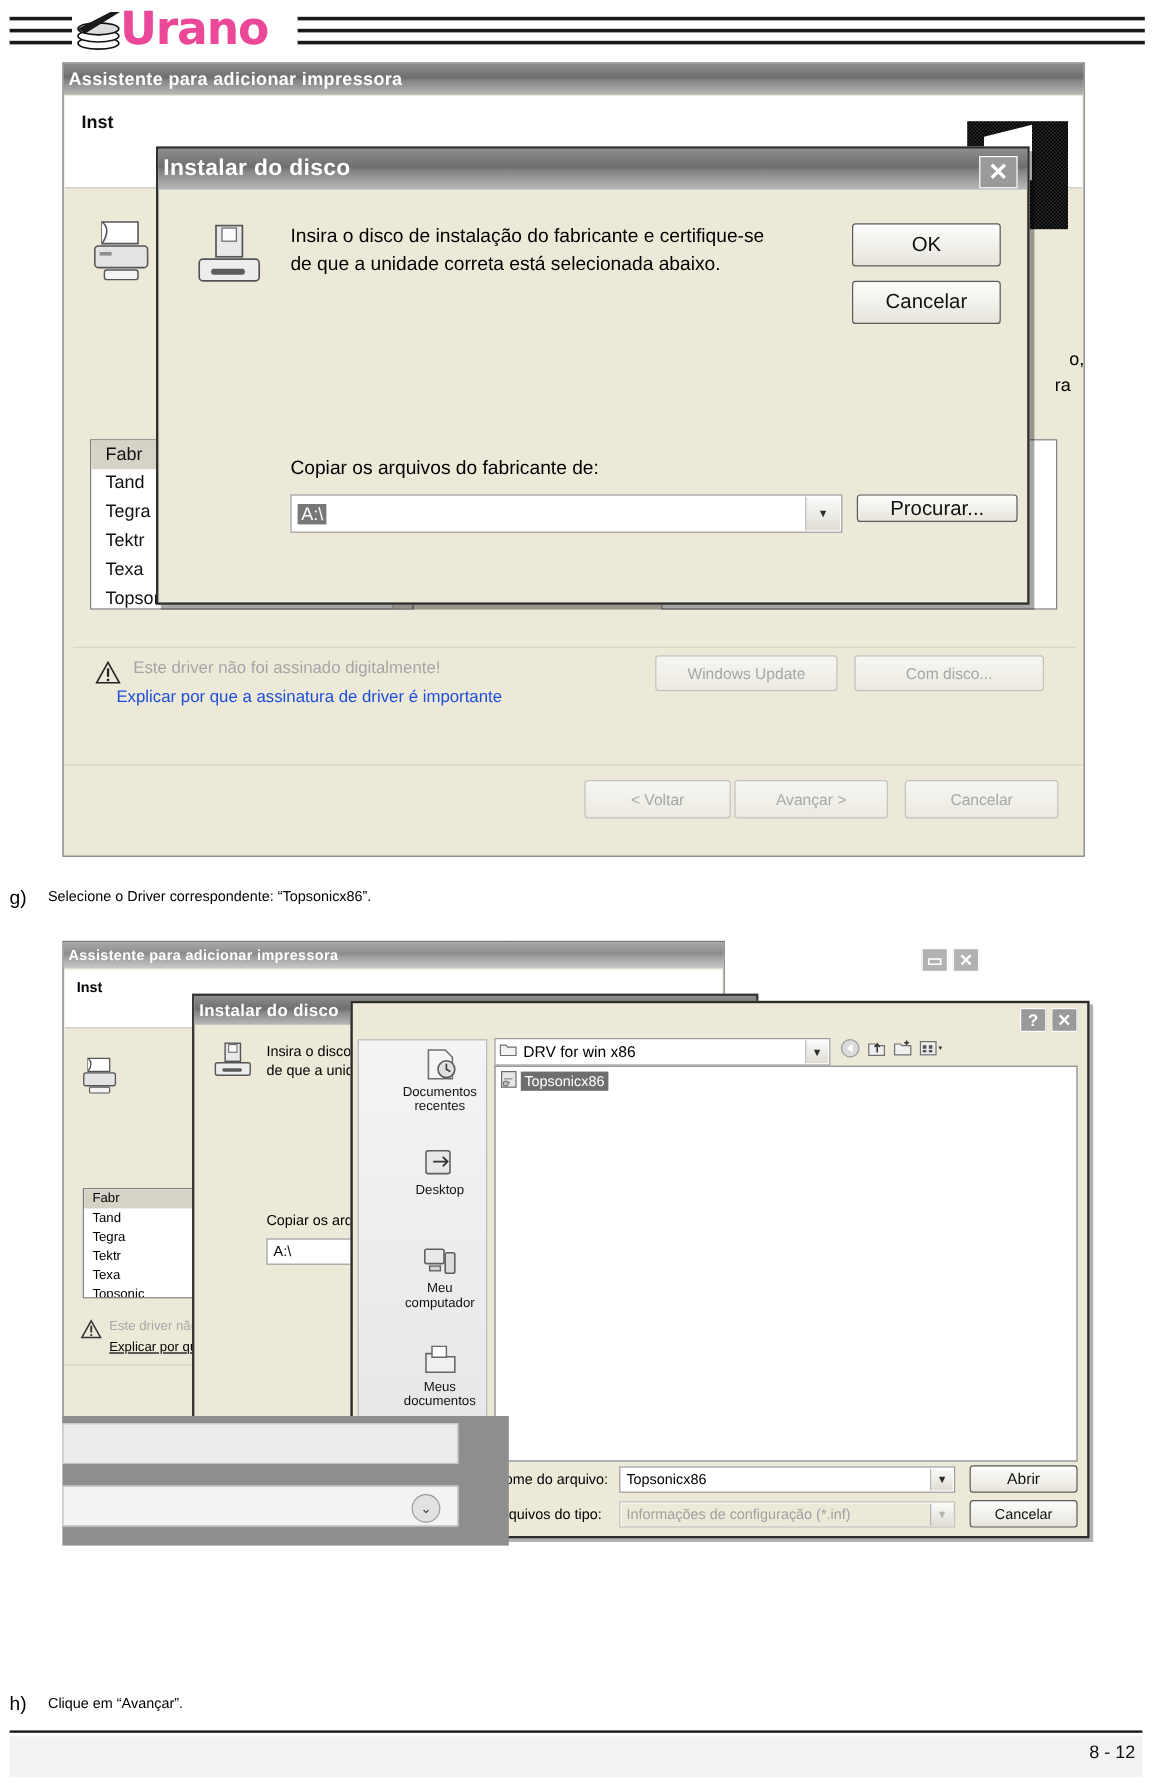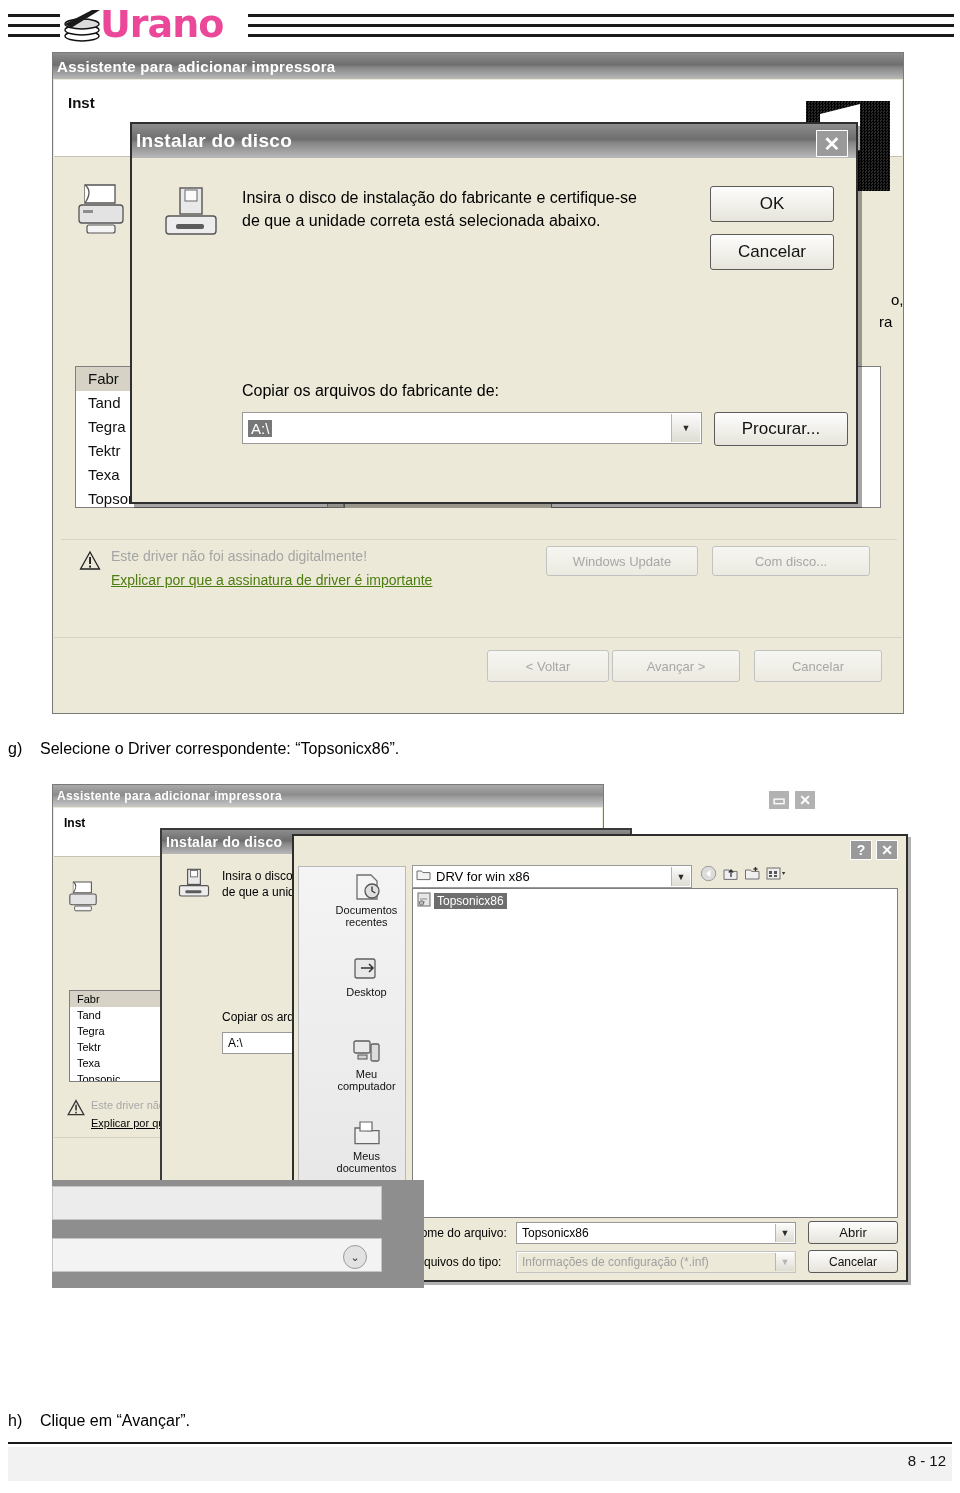--- a/index.html
+++ b/index.html
@@ -48,25 +48,25 @@
   .mfr-list{left:22px;top:313px;width:270px;height:142px;}
   .mfr-row{height:24px;line-height:24px;padding-left:12px;font-size:15px;color:#111;white-space:nowrap;}
   .mfr-row.sel{background:#d6d3c6;}
   .mdl-list{left:498px;top:313px;width:330px;height:142px;}
   .scroll-v{position:absolute;width:17px;background:#ece9d8;border:1px solid #9a9a9a;box-sizing:border-box;}
   .scroll-btn{height:16px;display:flex;align-items:center;justify-content:center;font-size:8px;
      background:linear-gradient(180deg,#fafafa,#dcdad0);border-bottom:1px solid #b5b5b5;}
   .warn-area{position:absolute;left:8px;top:486px;width:836px;height:78px;border-top:1px solid #d8d5c8;}
   .warn-ico{position:absolute;left:18px;top:10px;width:22px;height:22px;}
   .warn-txt{position:absolute;left:50px;top:8px;font-size:14px;color:#a5a5a5;}
-  .warn-link{position:absolute;left:50px;top:32px;font-size:14px;color:#4d7c0f;text-decoration:underline;}
+  .warn-link{position:absolute;left:36px;top:32px;font-size:14px;color:#1d4ed8;}
   .nav-area{position:absolute;left:1px;bottom:1px;right:1px;height:74px;background:#ece9d8;border-top:1px solid #d5d2c5;}
 
   
-  .caption{position:absolute;font-size:16px;color:#000;font-family:"Liberation Sans",sans-serif;}
+  .caption{position:absolute;font-size:12px;color:#000;font-family:"Liberation Sans",sans-serif;}
   .cap-mark{position:absolute;font-size:16px;}
 
   
   #fig2{position:absolute;left:52px;top:778px;width:856px;height:516px;}
   .grayfill{position:absolute;background:#8e8e8e;}
   .w-back{left:0;top:6px;width:552px;height:412px;}
   .w-mid{left:108px;top:50px;width:472px;height:400px;}
   .w-front{left:240px;top:56px;width:616px;height:448px;}
   .places{position:absolute;left:4px;top:30px;width:108px;bottom:4px;
      background:linear-gradient(180deg,#f4f4f4,#e4e4e4);border:1px solid #b8b8b8;box-sizing:border-box;padding-left:29px;}
@@ -187,21 +187,21 @@
     </div>
 
     <div class="btn" style="left:578px;top:62px;width:124px;height:36px;position:absolute;font-size:17px;">OK</div>
     <div class="btn" style="left:578px;top:110px;width:124px;height:36px;position:absolute;font-size:17px;">Cancelar</div>
 
     <div style="position:absolute;left:110px;top:258px;font-size:16px;">Copiar os arquivos do fabricante de:</div>
     <div class="field sunken" style="position:absolute;left:110px;top:288px;width:460px;height:32px;background:#fff;">
       <span style="background:#777;color:#fff;padding:0 3px;font-size:15px;">A:\</span>
       <div class="combo-arrow" style="width:28px;">▼</div>
     </div>
-    <div class="btn" style="left:582px;top:288px;width:134px;height:34px;position:absolute;font-size:17px;">Procurar...</div>
+    <div class="btn" style="left:582px;top:288px;width:134px;height:23px;position:absolute;font-size:17px;">Procurar...</div>
   </div>
 </div>
 
 <div class="cap-mark" style="left:8px;top:740px;">g)</div>
 <div class="caption" style="left:40px;top:740px;">Selecione o Driver correspondente: “Topsonicx86”.</div>
 
 <div id="fig2">
 
   <div class="win w-back">
     <div class="titlebar light" style="height:22px;font-size:12px;">

